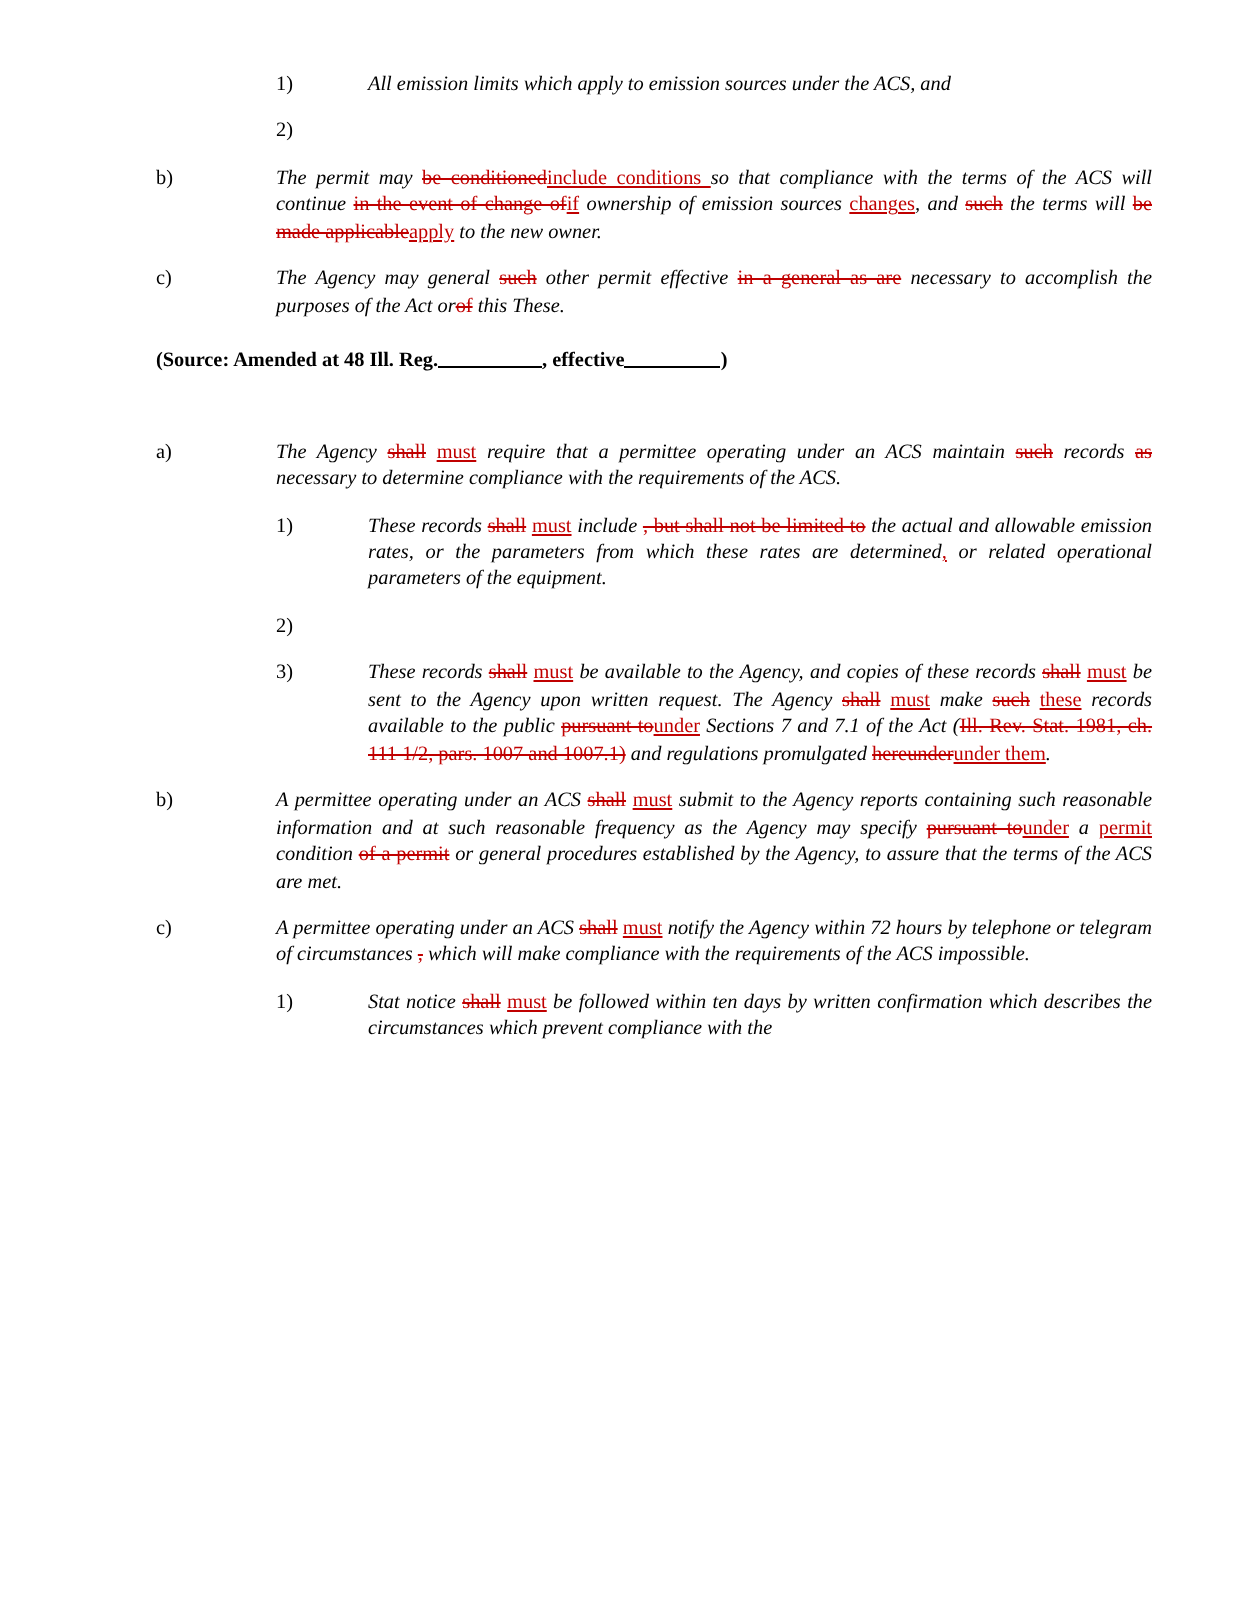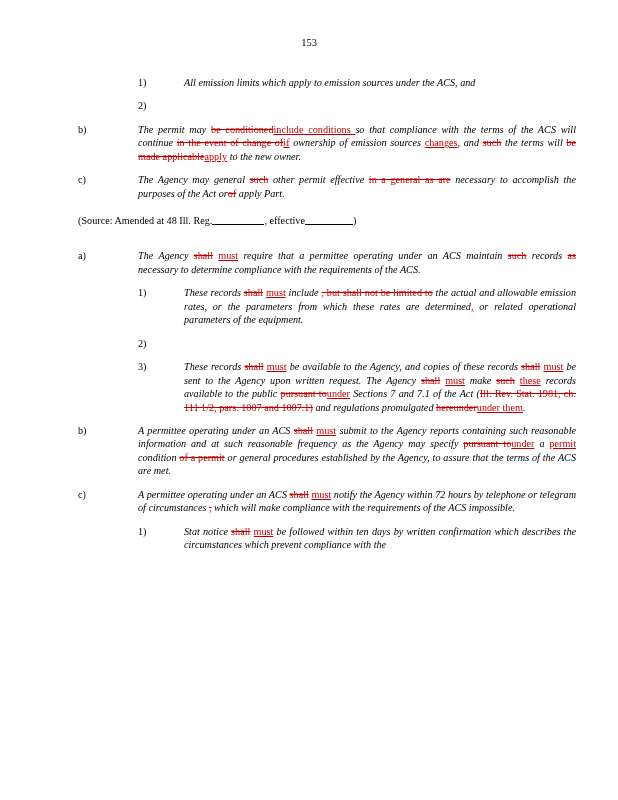--- a/index.html
+++ b/index.html
@@ -52,21 +52,22 @@
     width: 60px;
     flex: 0 0 60px;
   }
   .lvl-alpha .body {
     flex: 1 1 auto;
     text-align: justify;
   }
   .source-line {
     margin-left: 36px;
     margin-top: 14px;
-    margin-bottom: 22px;
+    margin-bottom: 32px;
+    font-weight: bold;
   }
   .section-head {
     margin-left: 0px;
     margin-top: 6px;
     margin-bottom: 14px;
     font-size: 10.6px;
   }
   .section-head .sec-label { margin-right: 6px; }
   .section-head .sec-title { margin-left: 6px; }
   .ins {
@@ -87,37 +88,36 @@
   }
   .blank-under.short {
     width: 48px;
   }
 </style>
 </head>
 <body>
 
 <div class="page">
 
-  <div class="page-number">153</div>
 
   <div id="part1">
       <div class="lvl-num">
         <div class="marker">1)</div>
         <div class="body"><span class="plain">All emission limits which apply to emission sources under the ACS, and</span></div>
       </div>
       <div class="lvl-num">
         <div class="marker">2)</div>
       </div>
       <div class="lvl-alpha">
         <div class="marker">b)</div>
         <div class="body"><span class="plain">The permit may </span><span class="del">be conditioned</span><span class="ins">include conditions </span><span class="plain">so that compliance with the terms of the ACS will continue </span><span class="del">in the event of change of</span><span class="ins">if</span><span class="plain"> ownership of emission sources </span><span class="ins">changes</span><span class="plain">, and </span><span class="del">such</span><span class="plain"> the terms will </span><span class="del">be made applicable</span><span class="ins">apply</span><span class="plain"> to the new owner.</span></div>
       </div>
       <div class="lvl-alpha">
         <div class="marker">c)</div>
-        <div class="body"><span class="plain">The Agency may general </span><span class="del">such</span><span class="plain"> other permit effective </span><span class="del">in a general as are</span><span class="plain"> necessary to accomplish the purposes of the Act or</span><span class="del">of</span><span class="plain"> apply Part.</span></div>
+        <div class="body"><span class="plain">The Agency may general </span><span class="del">such</span><span class="plain"> other permit effective </span><span class="del">in a general as are</span><span class="plain"> necessary to accomplish the purposes of the Act or</span><span class="del">of</span><span class="plain"> this These.</span></div>
       </div>
     </div>
 
   <div class="source-line">
     <span>(Source:  Amended at 48 Ill. Reg.</span><span class="blank-under"></span><span>, effective</span><span class="blank-under short"></span><span>)</span>
   </div>
 
 
   <div id="part2">
       <div class="lvl-alpha">

